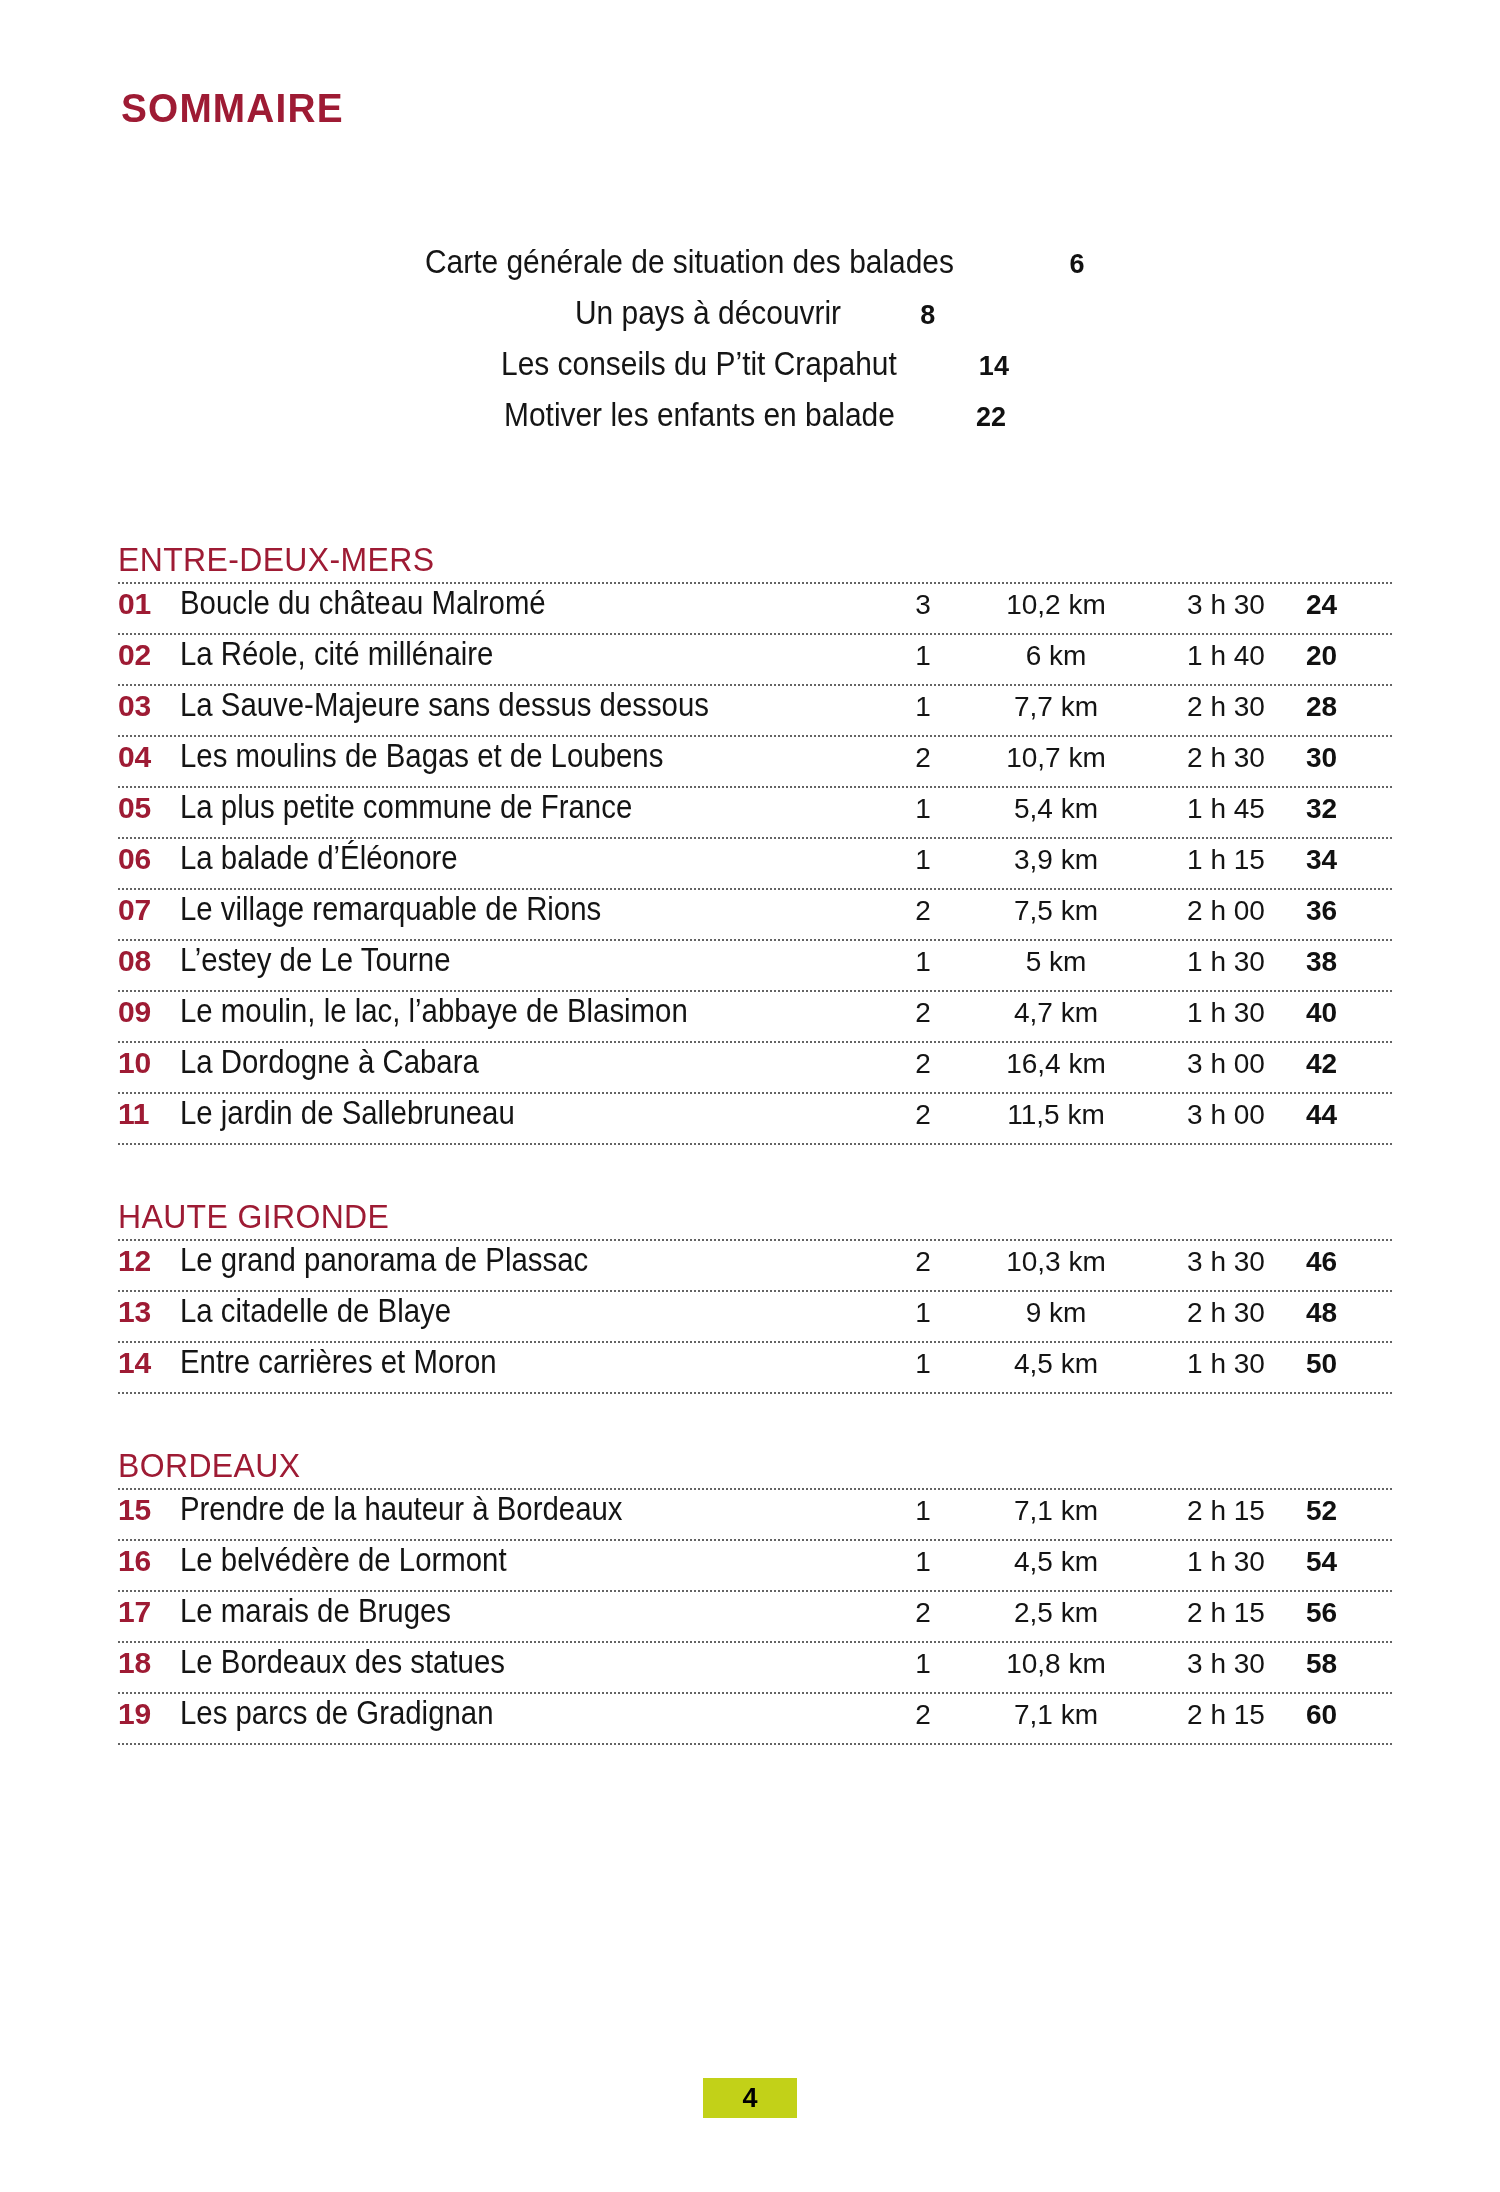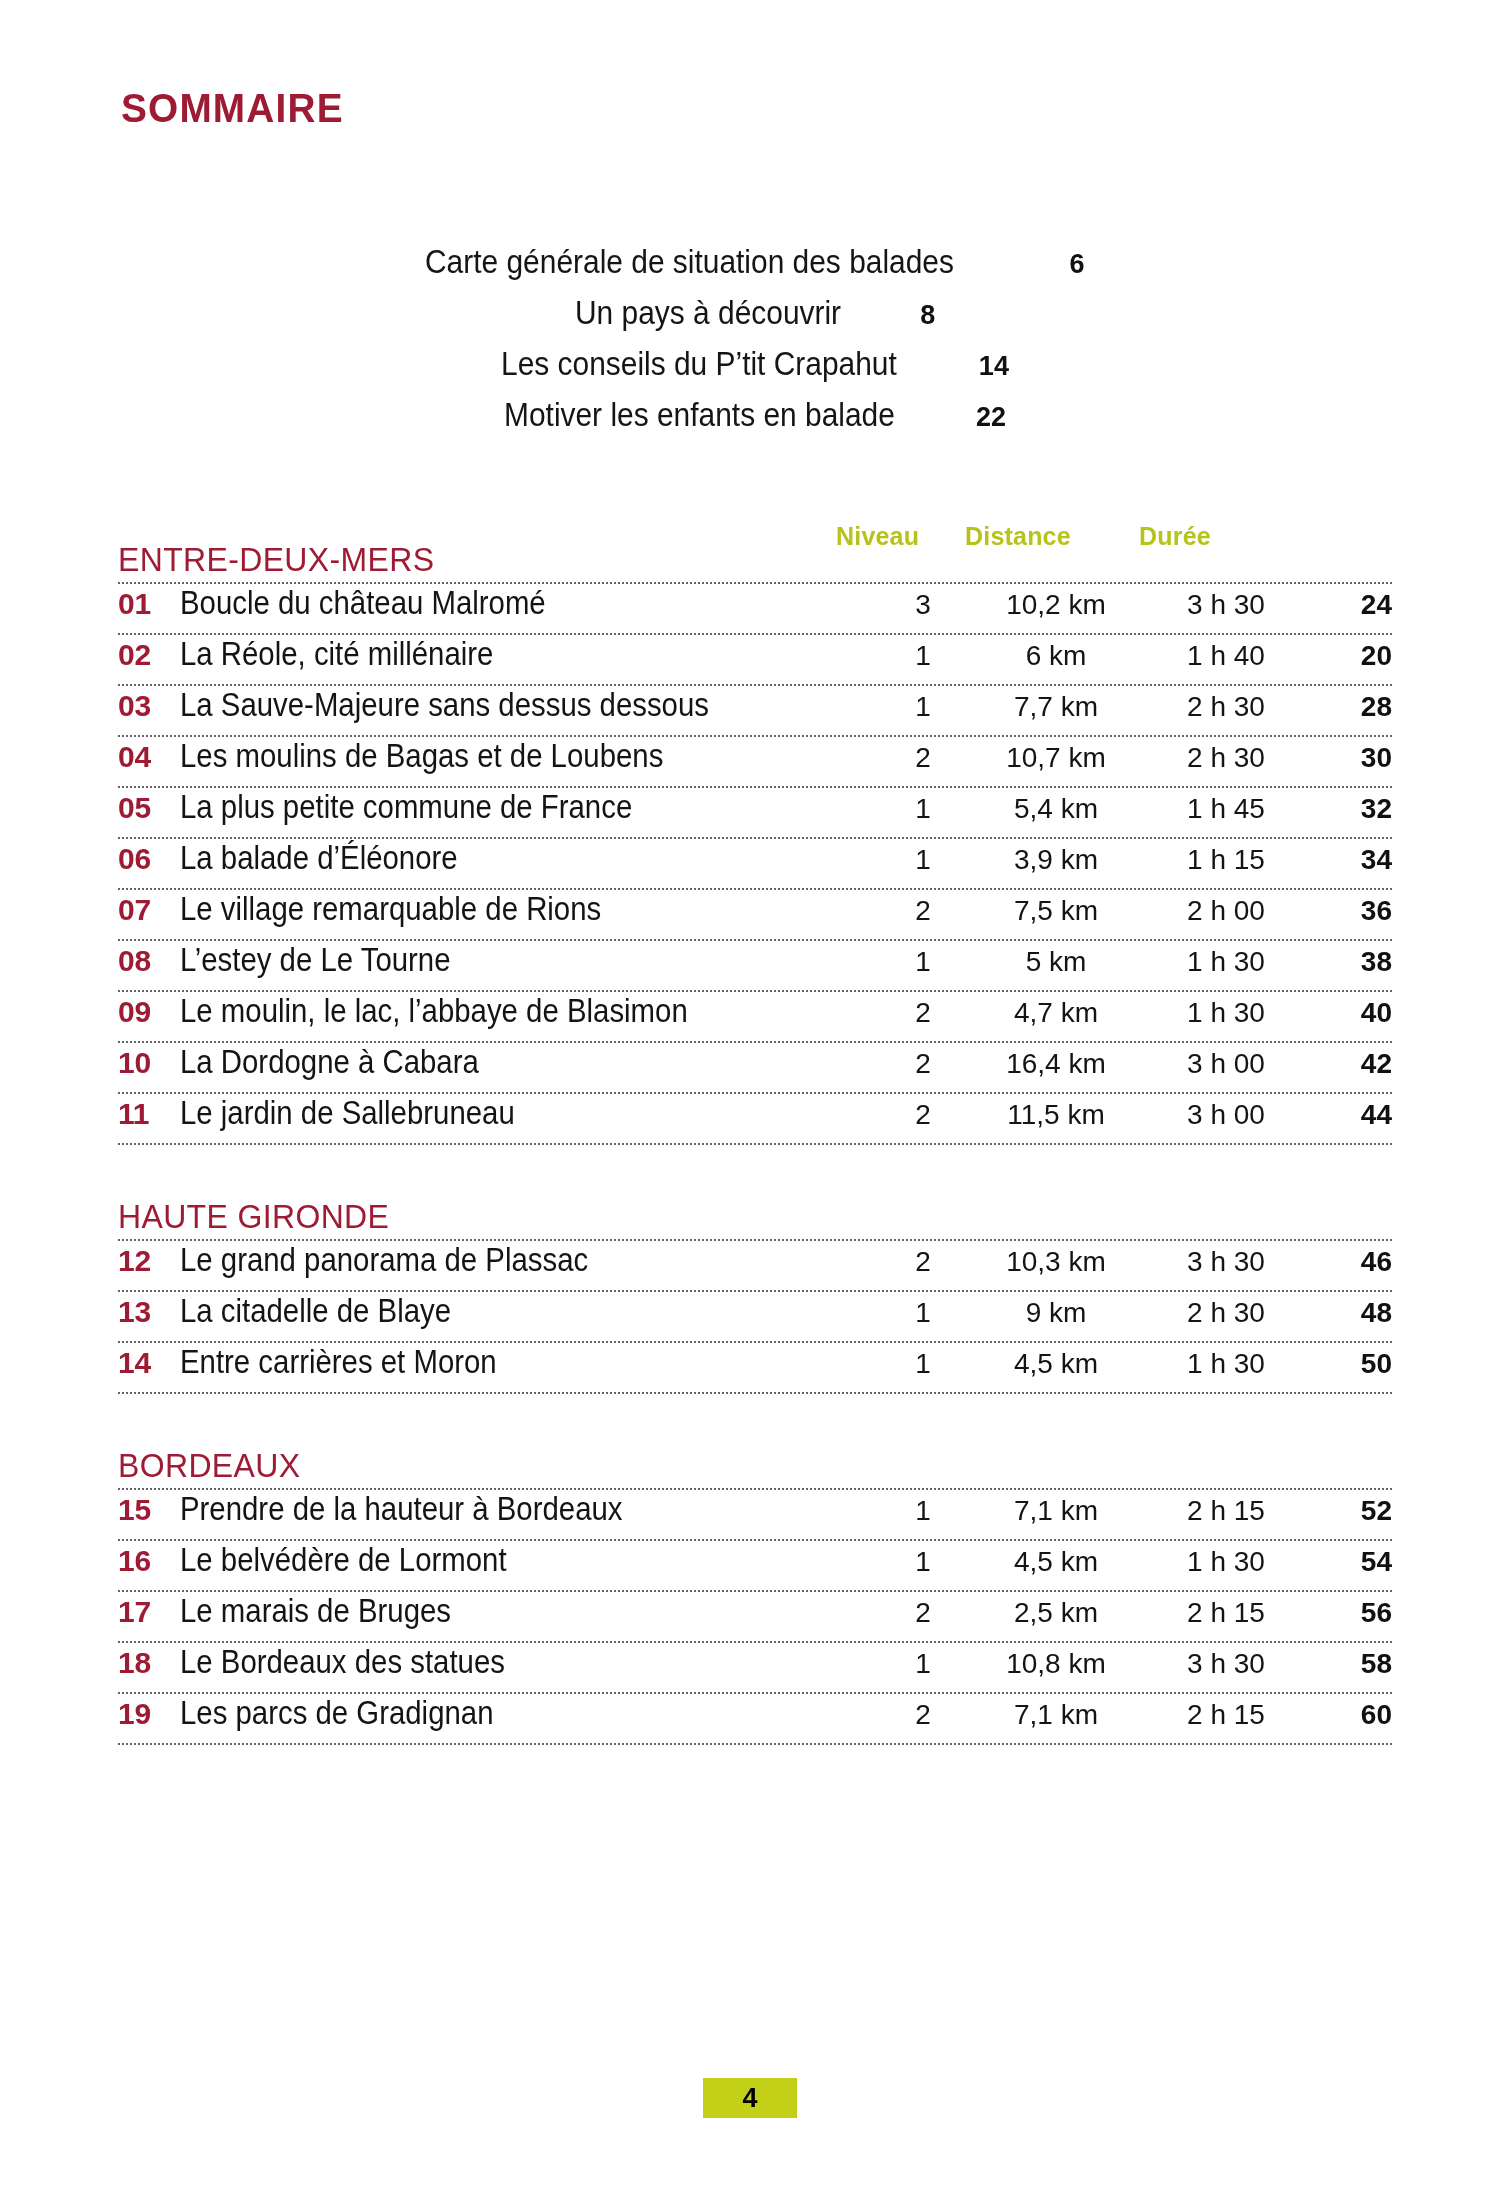--- a/index.html
+++ b/index.html
@@ -155,21 +155,21 @@
   .cell-duree {
     flex: 0 0 160px;
     width: 160px;
     text-align: center;
     font-size: 28px;
     color: #141414;
   }
   .cell-page {
     flex: 0 0 86px;
     width: 86px;
-    text-align: right;
+    text-align: left;
     font-size: 28px;
     font-weight: bold;
     color: #111111;
   }
 
   
   .footer {
     position: absolute;
     left: 0;
     top: 2078px;
@@ -208,25 +208,20 @@
       <div class="intro-row">
         <div class="intro-label">Les conseils du P’tit Crapahut</div>
         <div class="intro-page">14</div>
       </div>
       <div class="intro-row">
         <div class="intro-label">Motiver les enfants en balade</div>
         <div class="intro-page">22</div>
       </div>
     </div>
 
-  <div class="col-head">
-    <span class="ch-niveau">Niveau</span>
-    <span class="ch-distance">Distance</span>
-    <span class="ch-duree">Durée</span>
-  </div>
 
   <div class="toc">
       <div class="section">
         <div class="section-title">ENTRE-DEUX-MERS</div>
         <div class="rule"></div>
         <div class="row">
           <div class="cell-num">01</div>
           <div class="cell-title">Boucle du château Malromé</div>
           <div class="cell-niveau">3</div>
           <div class="cell-distance">10,2 km</div>

